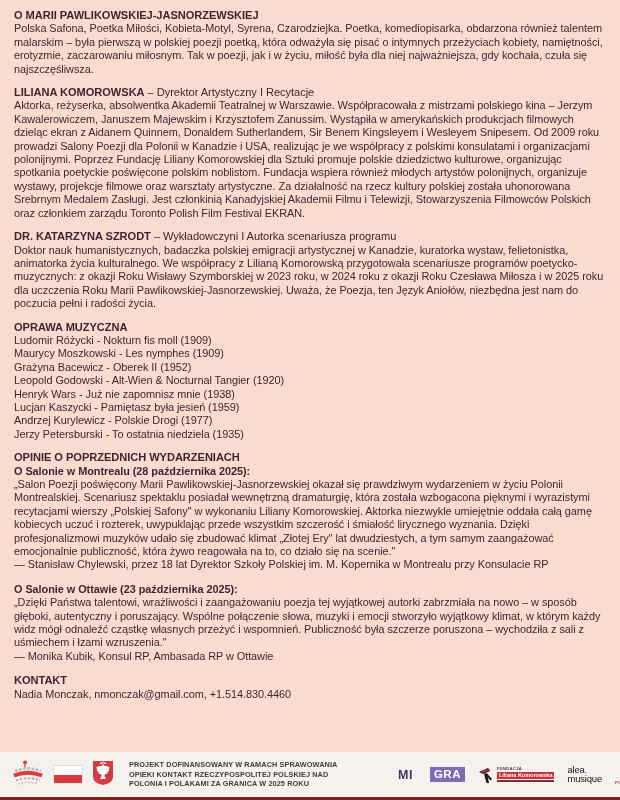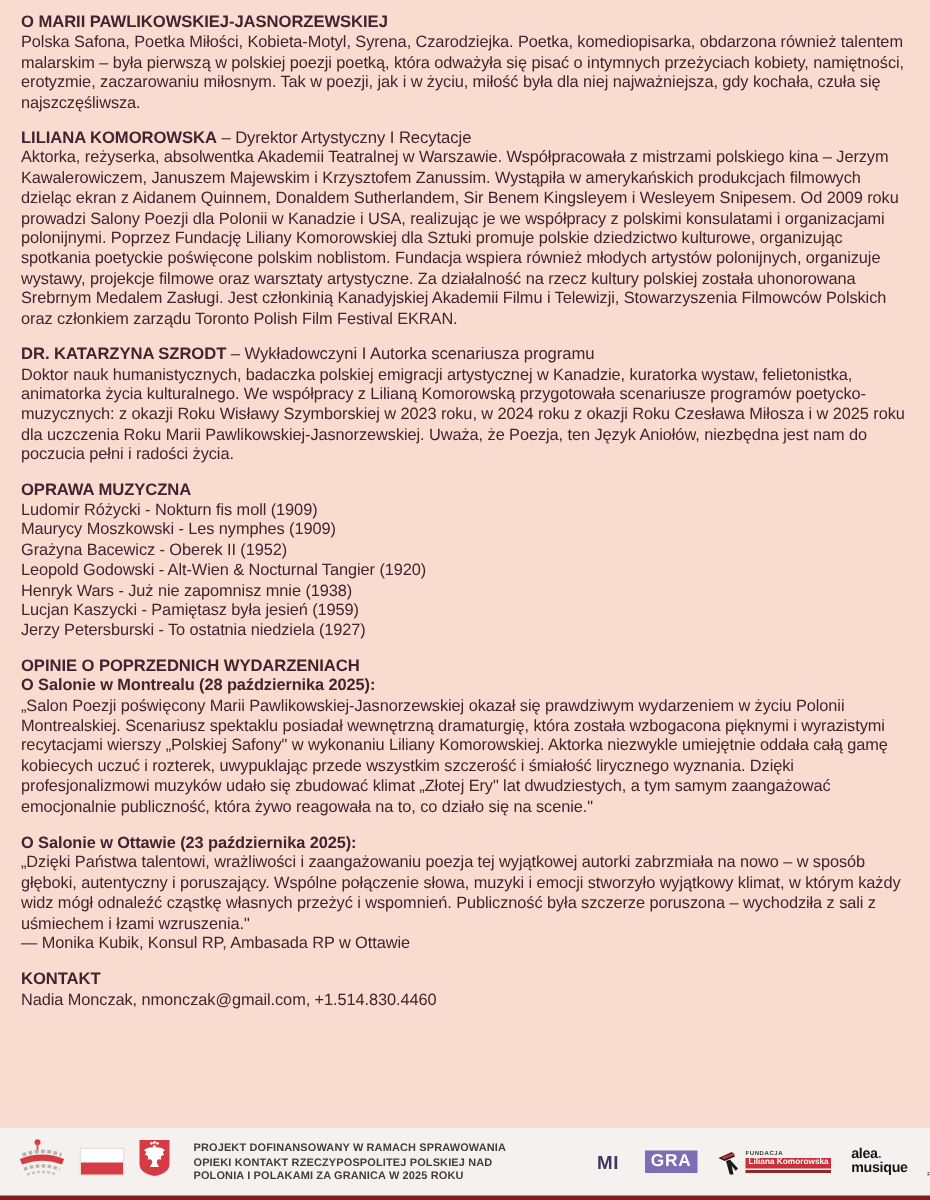--- a/index.html
+++ b/index.html
@@ -66,21 +66,21 @@
     padding:1px 4px 2px 4px;letter-spacing:0.5px;margin-left:17px;
   }
   .fundacja{display:flex;align-items:center;gap:2px;flex:none;}
   .fundacja .fbox{display:flex;flex-direction:column;gap:1px;}
   .fundacja .ftiny{font-size:4px;line-height:4px;color:#3a3a3a;letter-spacing:0.4px;font-weight:700;}
   .fundacja .fred{
     background:#c9303a;color:#ffffff;font-size:5.5px;line-height:7px;
     padding:0 2px;font-weight:700;white-space:nowrap;
   }
   .fundacja .fbar{height:2px;background:#8a2a30;}
-  .alea{font-weight:700;font-size:9.5px;line-height:8.5px;color:#151515;letter-spacing:-0.2px;flex:none;}
+  .alea{font-weight:400;font-size:9.5px;line-height:8.5px;color:#151515;letter-spacing:-0.2px;flex:none;}
   .alea .dot{color:#2f66cc;}
   .psc{display:flex;flex-direction:column;align-items:center;flex:none;}
   .psc .psc-main{
     font-family:"Liberation Serif",serif;font-style:italic;font-weight:700;
     font-size:17px;line-height:15px;color:#701a75;
     text-shadow:1.6px 1px 0 #3d4fa1;letter-spacing:-1px;
   }
   .psc .psc-sub{
     font-size:4px;line-height:5px;color:#c5313c;font-weight:700;
     letter-spacing:0.3px;text-transform:uppercase;margin-top:1px;
@@ -108,29 +108,31 @@
     </div>
 
     <div class="sec">
       <h2>OPRAWA MUZYCZNA</h2>
       <div class="music-line">Ludomir Różycki - Nokturn fis moll (1909)</div>
       <div class="music-line">Maurycy Moszkowski - Les nymphes (1909)</div>
       <div class="music-line">Grażyna Bacewicz - Oberek II (1952)</div>
       <div class="music-line">Leopold Godowski - Alt-Wien &amp; Nocturnal Tangier (1920)</div>
       <div class="music-line">Henryk Wars - Już nie zapomnisz mnie (1938)</div>
       <div class="music-line">Lucjan Kaszycki - Pamiętasz była jesień (1959)</div>
-      <div class="music-line">Jerzy Petersburski - To ostatnia niedziela (1927)</div>
+      <div class="music-line">Andrzej Kurylewicz - Polskie Drogi (1977)</div>
+      <div class="music-line">Jerzy Petersburski - To ostatnia niedziela (1935)</div>
     </div>
 
     <div class="sec">
       <h2 class="opinions-head">OPINIE O POPRZEDNICH WYDARZENIACH</h2>
 
       <div class="opinion">
         <h3>O Salonie w Montrealu (28 października 2025):</h3>
         <p>„Salon Poezji poświęcony Marii Pawlikowskiej-Jasnorzewskiej okazał się prawdziwym wydarzeniem w życiu Polonii Montrealskiej. Scenariusz spektaklu posiadał wewnętrzną dramaturgię, która została wzbogacona pięknymi i wyrazistymi recytacjami wierszy „Polskiej Safony" w wykonaniu Liliany Komorowskiej. Aktorka niezwykle umiejętnie oddała całą gamę kobiecych uczuć i rozterek, uwypuklając przede wszystkim szczerość i śmiałość lirycznego wyznania. Dzięki profesjonalizmowi muzyków udało się zbudować klimat „Złotej Ery" lat dwudziestych, a tym samym zaangażować emocjonalnie publiczność, która żywo reagowała na to, co działo się na scenie."</p>
+        <p class="attr">— Stanisław Chylewski, przez 18 lat Dyrektor Szkoły Polskiej im. M. Kopernika w Montrealu przy Konsulacie RP</p>
       </div>
 
       <div class="opinion">
         <h3>O Salonie w Ottawie (23 października 2025):</h3>
         <p>„Dzięki Państwa talentowi, wrażliwości i zaangażowaniu poezja tej wyjątkowej autorki zabrzmiała na nowo – w sposób głęboki, autentyczny i poruszający. Wspólne połączenie słowa, muzyki i emocji stworzyło wyjątkowy klimat, w którym każdy widz mógł odnaleźć cząstkę własnych przeżyć i wspomnień. Publiczność była szczerze poruszona – wychodziła z sali z uśmiechem i łzami wzruszenia."</p>
         <p class="attr">— Monika Kubik, Konsul RP, Ambasada RP w Ottawie</p>
       </div>
     </div>
 
     <div class="sec">

